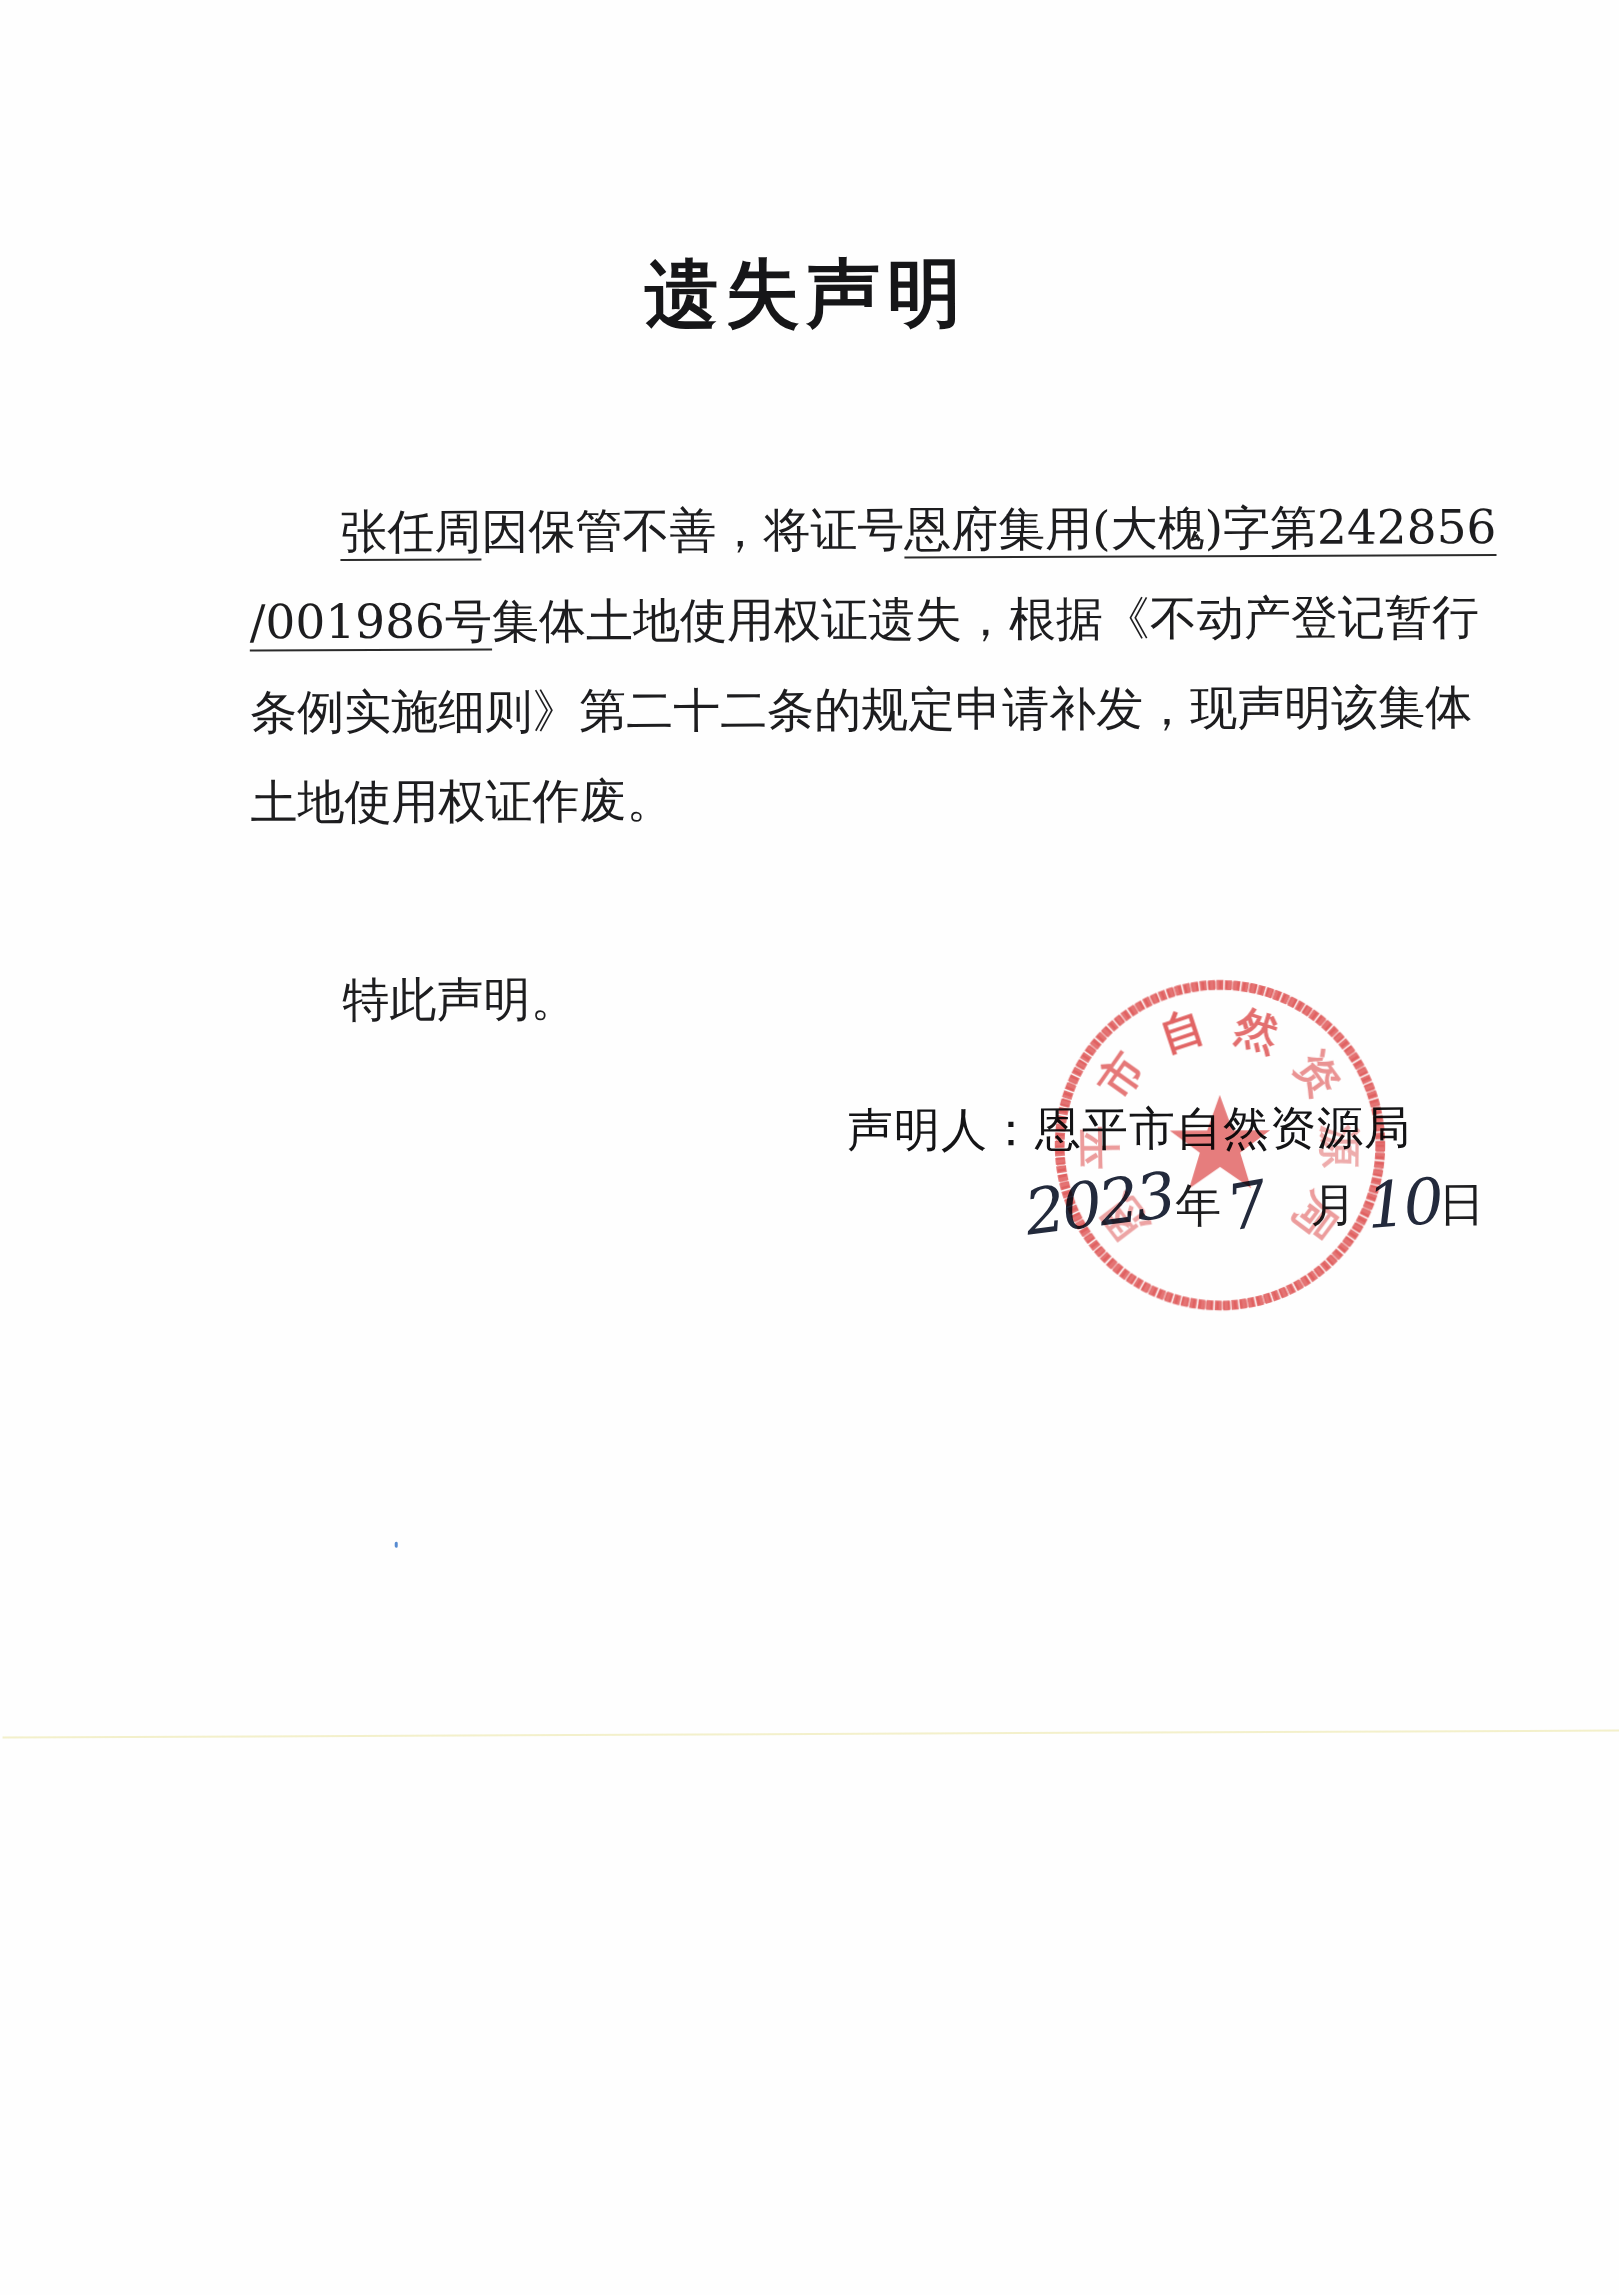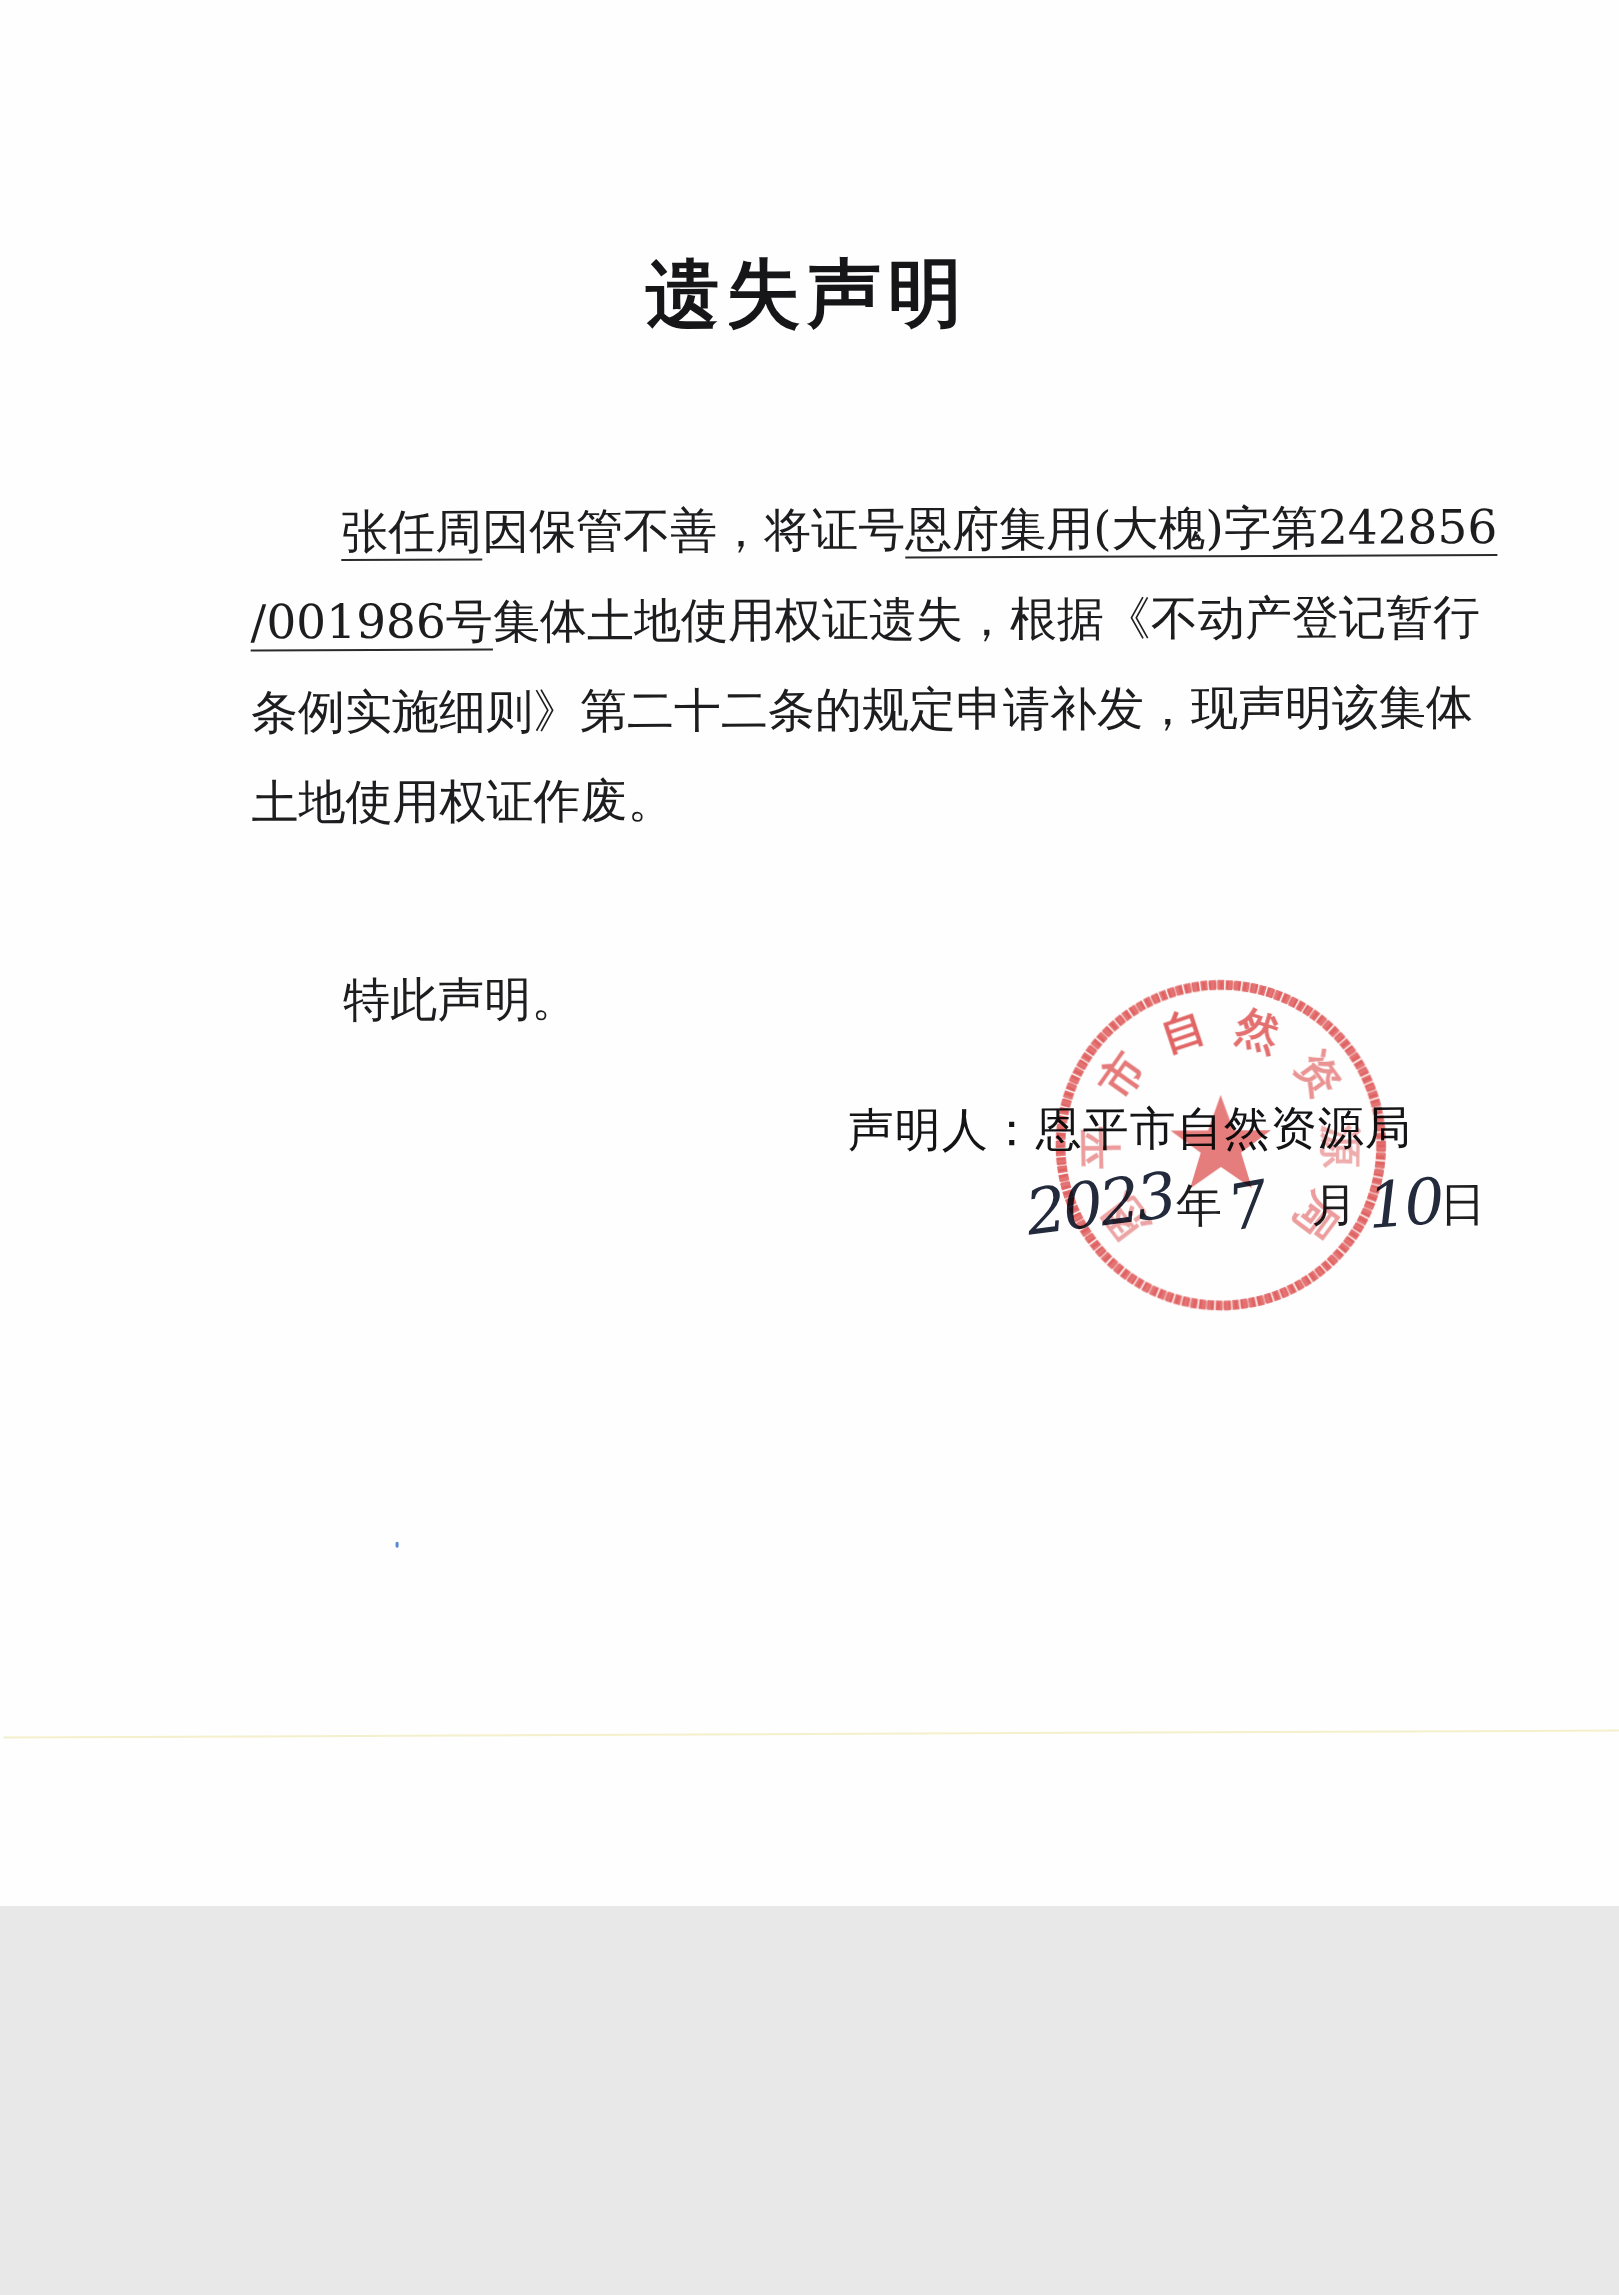--- a/index.html
+++ b/index.html
@@ -1,16 +1,16 @@
 <!DOCTYPE html>
 <html style="font-size:7.9px"><head>
 <meta charset="utf-8">
 <style>
   html,body{margin:0;padding:0;background:#e8e8e8;}
-  .page{position:relative;width:1620px;height:1906px;background:#fefefe;overflow:hidden;
+  .page{position:relative;width:1620px;height:2295px;background:#fefefe;overflow:hidden;
         font-family:"DejaVu Serif","Liberation Serif",serif;color:#1c1c1e;}
   .content{position:absolute;inset:0;transform:rotate(-0.25deg);}
   .doc-title{position:absolute;left:0;top:245px;width:100%;text-align:center;
              font-size:74px;font-weight:700;letter-spacing:6.9px;color:#161618;}
   .paragraph{position:absolute;left:252px;top:485px;width:1151px;font-size:47px;
              line-height:90px;white-space:nowrap;color:#1d1d1f;}
   .paragraph .line{height:90px;}
   .paragraph .line.indent{padding-left:91px;}
   .seg-u{text-decoration:underline;text-decoration-thickness:1.5px;text-underline-offset:10.8px;
          text-decoration-color:#2b2b2b;}

